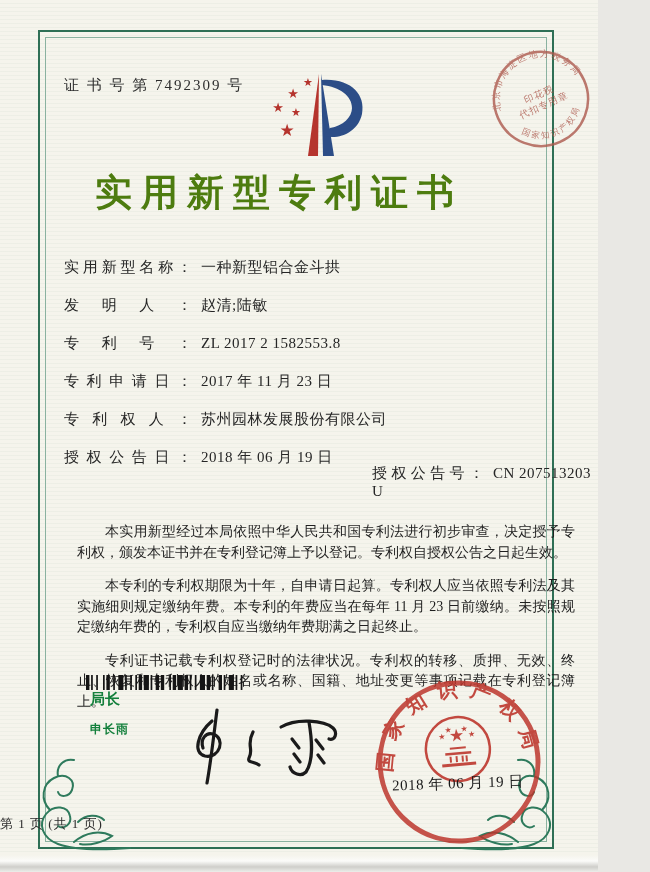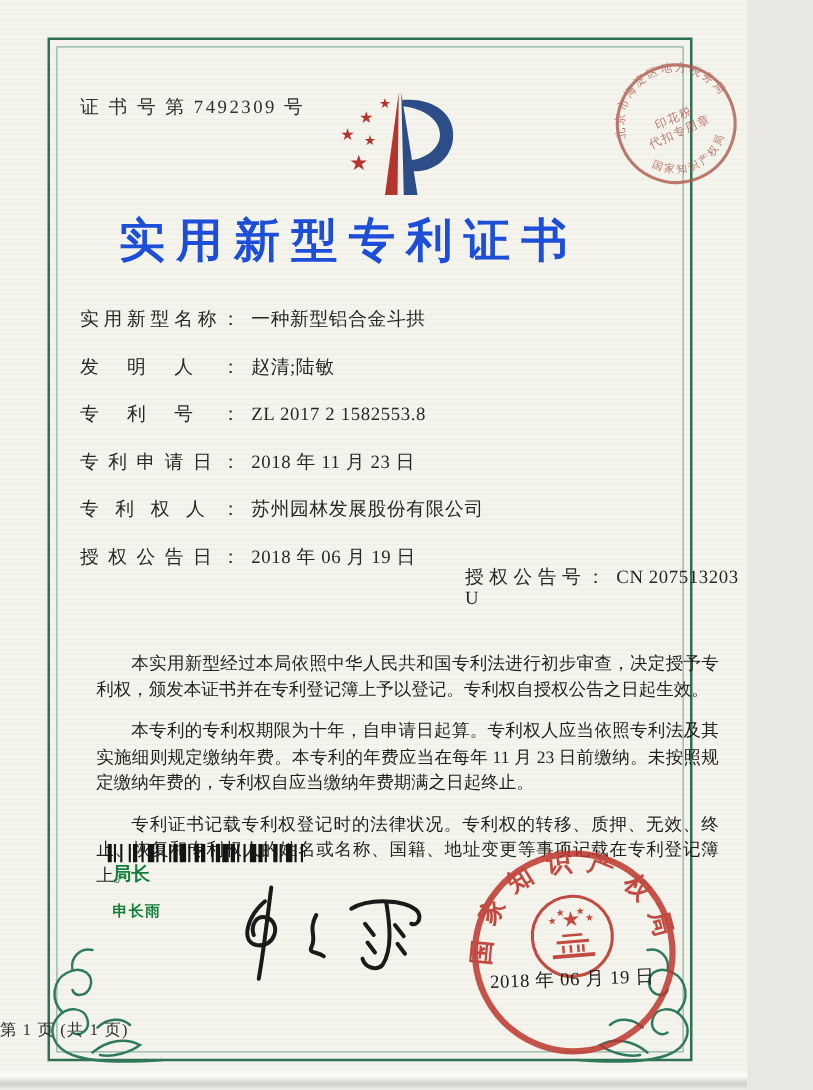--- a/index.html
+++ b/index.html
@@ -11,22 +11,22 @@
     pointer-events:none;}
   .frame-outer{position:absolute;left:38px;top:30px;right:44px;bottom:23px;border:2.5px solid #2e6f55;}
   .frame-inner{position:absolute;left:45px;top:37px;right:51px;bottom:30px;border:1px solid #8ab2a0;}
   .corner-ornament{position:absolute;width:100px;height:100px;bottom:18px;}
   .corner-ornament.left{left:34px;}
   .corner-ornament.right{right:40px;transform:scaleX(-1);}
   .cert-no{position:absolute;left:64px;top:76px;font-size:15px;letter-spacing:2px;color:#2d2d2d;}
   .logo{position:absolute;left:262px;top:68px;width:112px;height:96px;}
   .tax-seal{position:absolute;left:482px;top:40px;width:118px;height:118px;transform:rotate(-24deg);opacity:.8;}
   .title{position:absolute;left:0;right:40px;top:168px;margin:0;text-align:center;
-    font-size:37px;font-weight:bold;letter-spacing:9px;color:#1d4ed8;}
-  .fields{position:absolute;left:64px;top:246px;width:530px;font-size:15px;color:#262626;}
+    font-size:37px;font-weight:bold;letter-spacing:9px;color:#4d7c0f;}
+  .fields{position:absolute;left:64px;top:258px;width:530px;font-size:15px;color:#262626;}
   .frow{position:relative;height:38px;}
   .lbl{display:inline-block;width:128px;text-align:justify;text-align-last:justify;margin-right:9px;}
   .val{letter-spacing:.5px;}
   .grant-right{position:absolute;left:308px;top:0;}
   .grant-right .lbl{width:112px;margin-top:16px;}
   .body-text{position:absolute;left:64px;top:509px;width:524px;font-size:14px;line-height:20.5px;
     color:#1f1f1f;text-align:justify;}
   .body-text p{margin:13px;text-indent:2em;}
   .barcode-wrap{position:absolute;left:86px;top:675px;width:170px;height:15px;}
   .barcode-wrap svg{width:100%;height:100%;fill:#151515;}
@@ -115,21 +115,21 @@
     <div class="frow">
       <span class="lbl">实用新型名称：</span><span class="val">一种新型铝合金斗拱</span>
     </div>
     <div class="frow">
       <span class="lbl">发明人：</span><span class="val">赵清;陆敏</span>
     </div>
     <div class="frow">
       <span class="lbl">专利号：</span><span class="val">ZL 2017 2 1582553.8</span>
     </div>
     <div class="frow">
-      <span class="lbl">专利申请日：</span><span class="val">2018 年 11 月 23 日</span>
+      <span class="lbl">专利申请日：</span><span class="val">2017 年 11 月 23 日</span>
     </div>
     <div class="frow">
       <span class="lbl">专利权人：</span><span class="val">苏州园林发展股份有限公司</span>
     </div>
     <div class="frow">
       <span class="lbl">授权公告日：</span><span class="val">2018 年 06 月 19 日</span>
       <span class="grant-right">
         <span class="lbl">授权公告号：</span><span class="val">CN 207513203 U</span>
       </span>
     </div>

